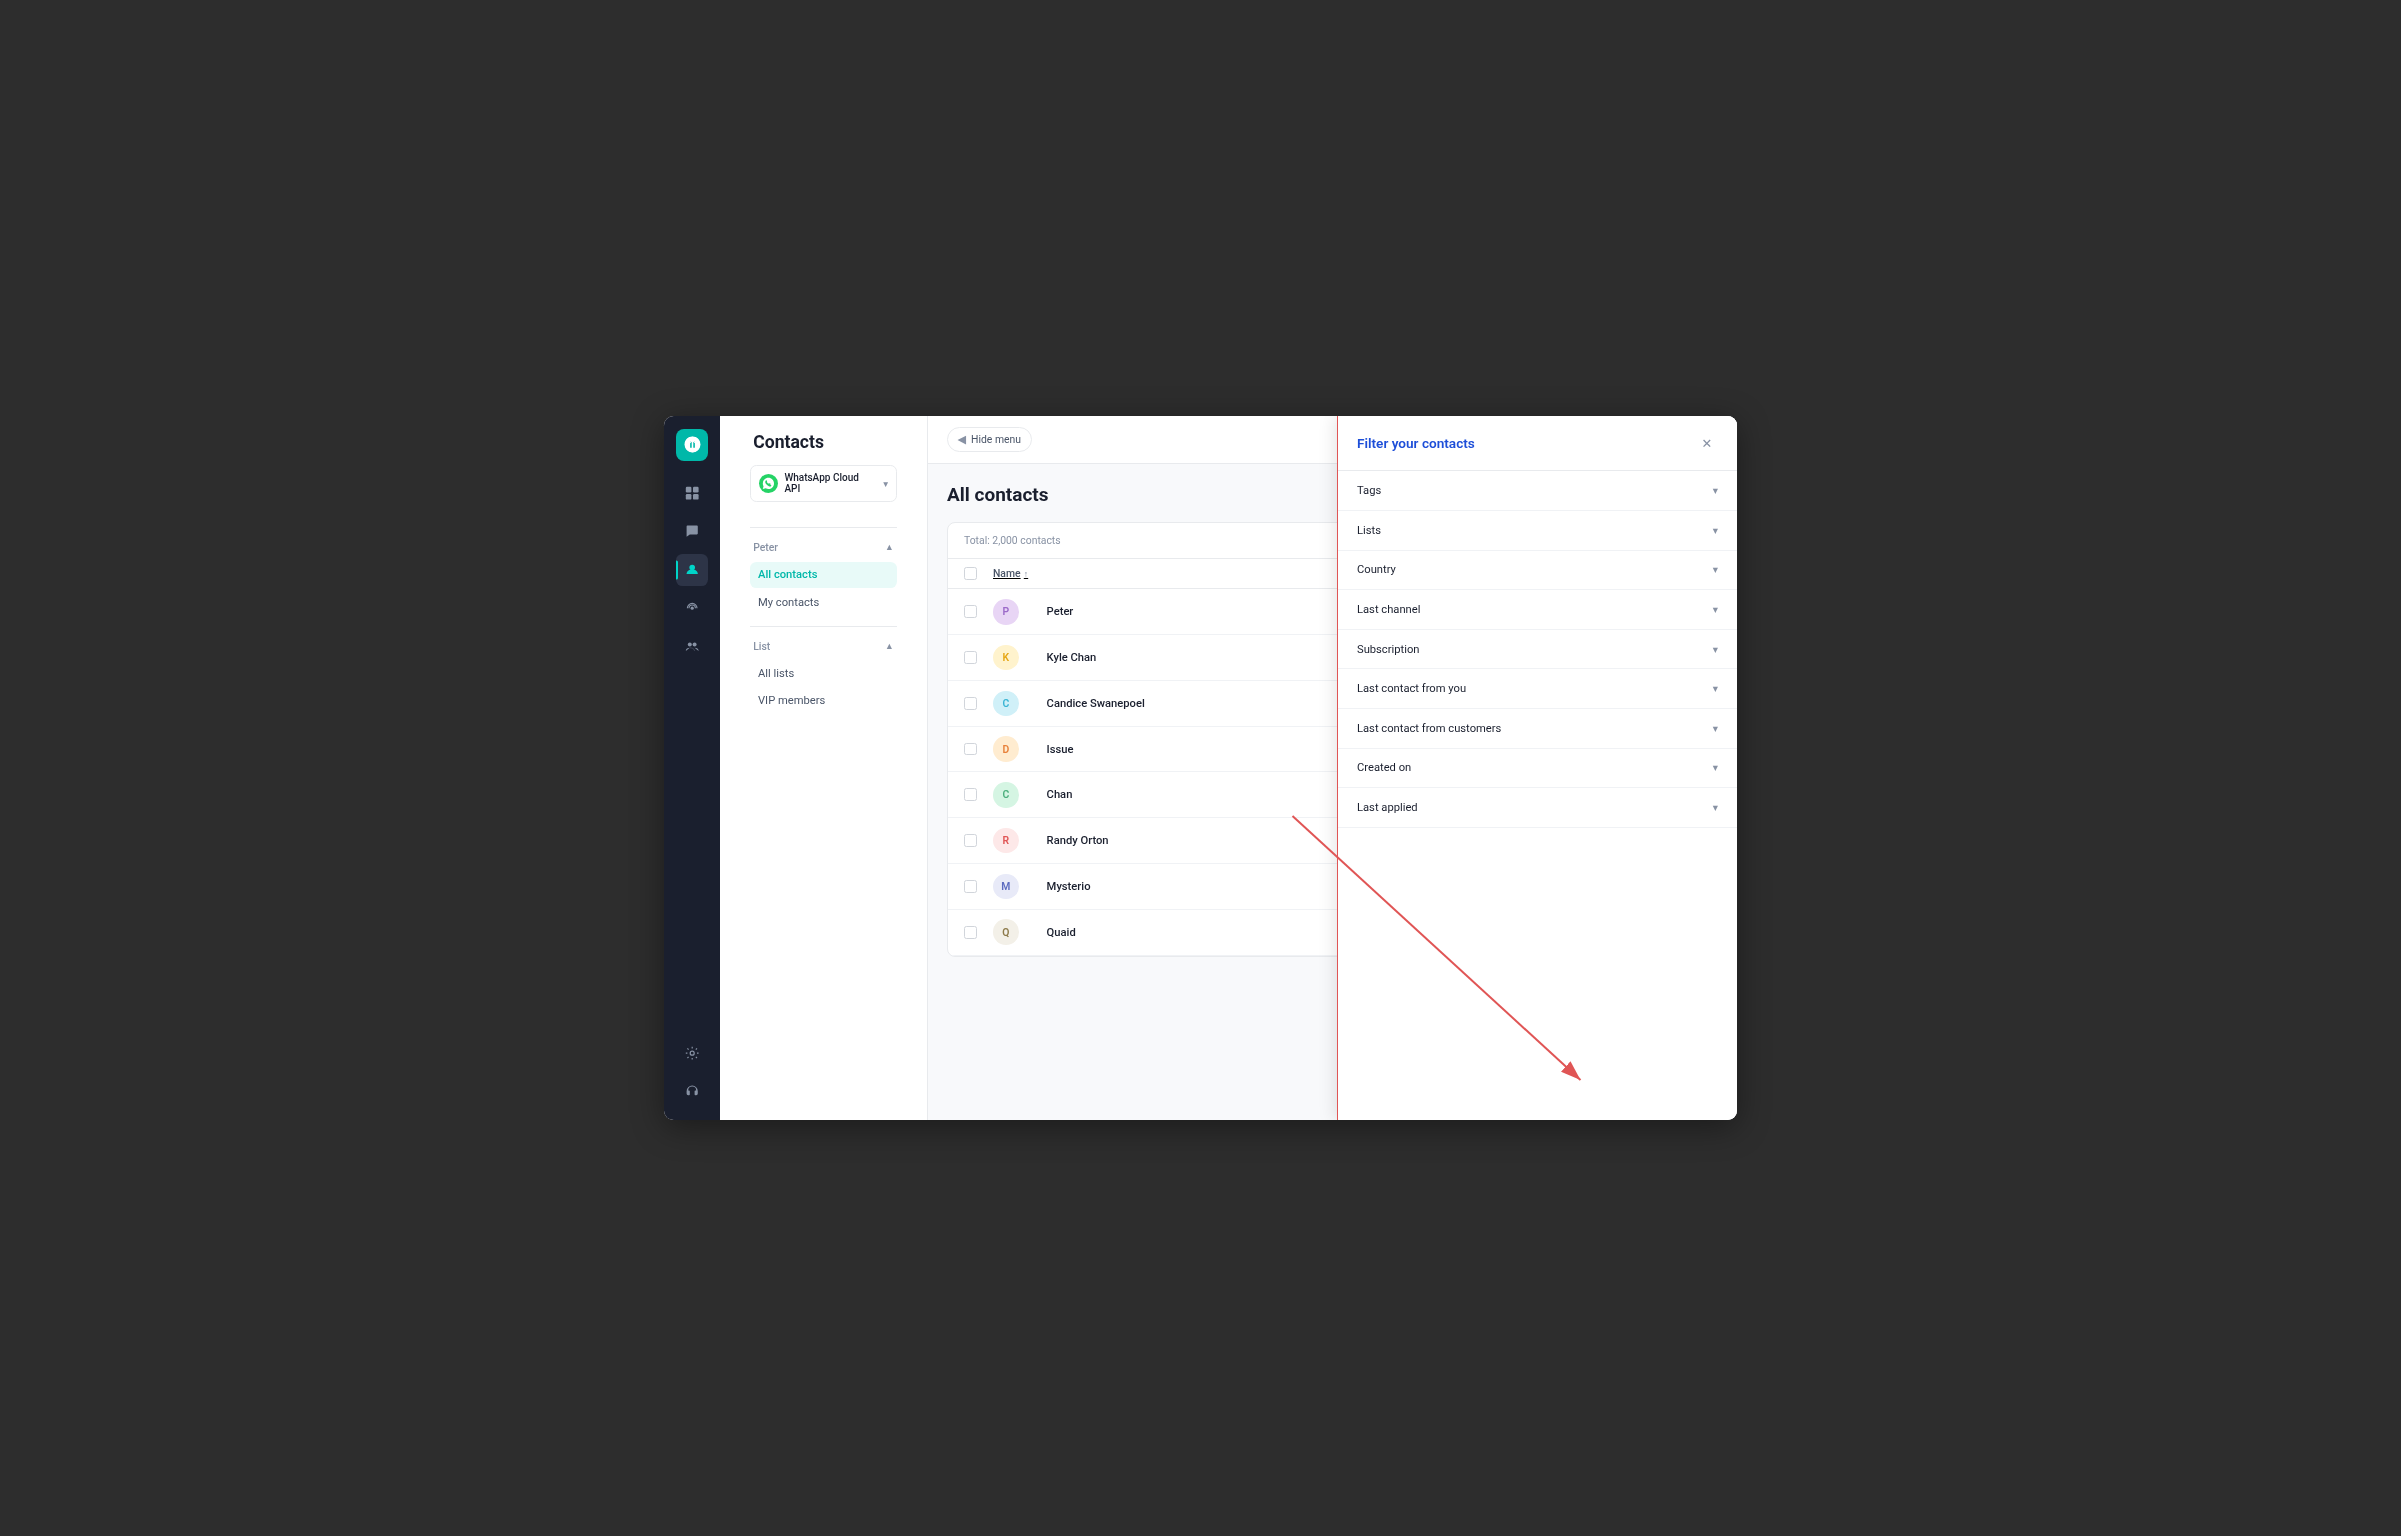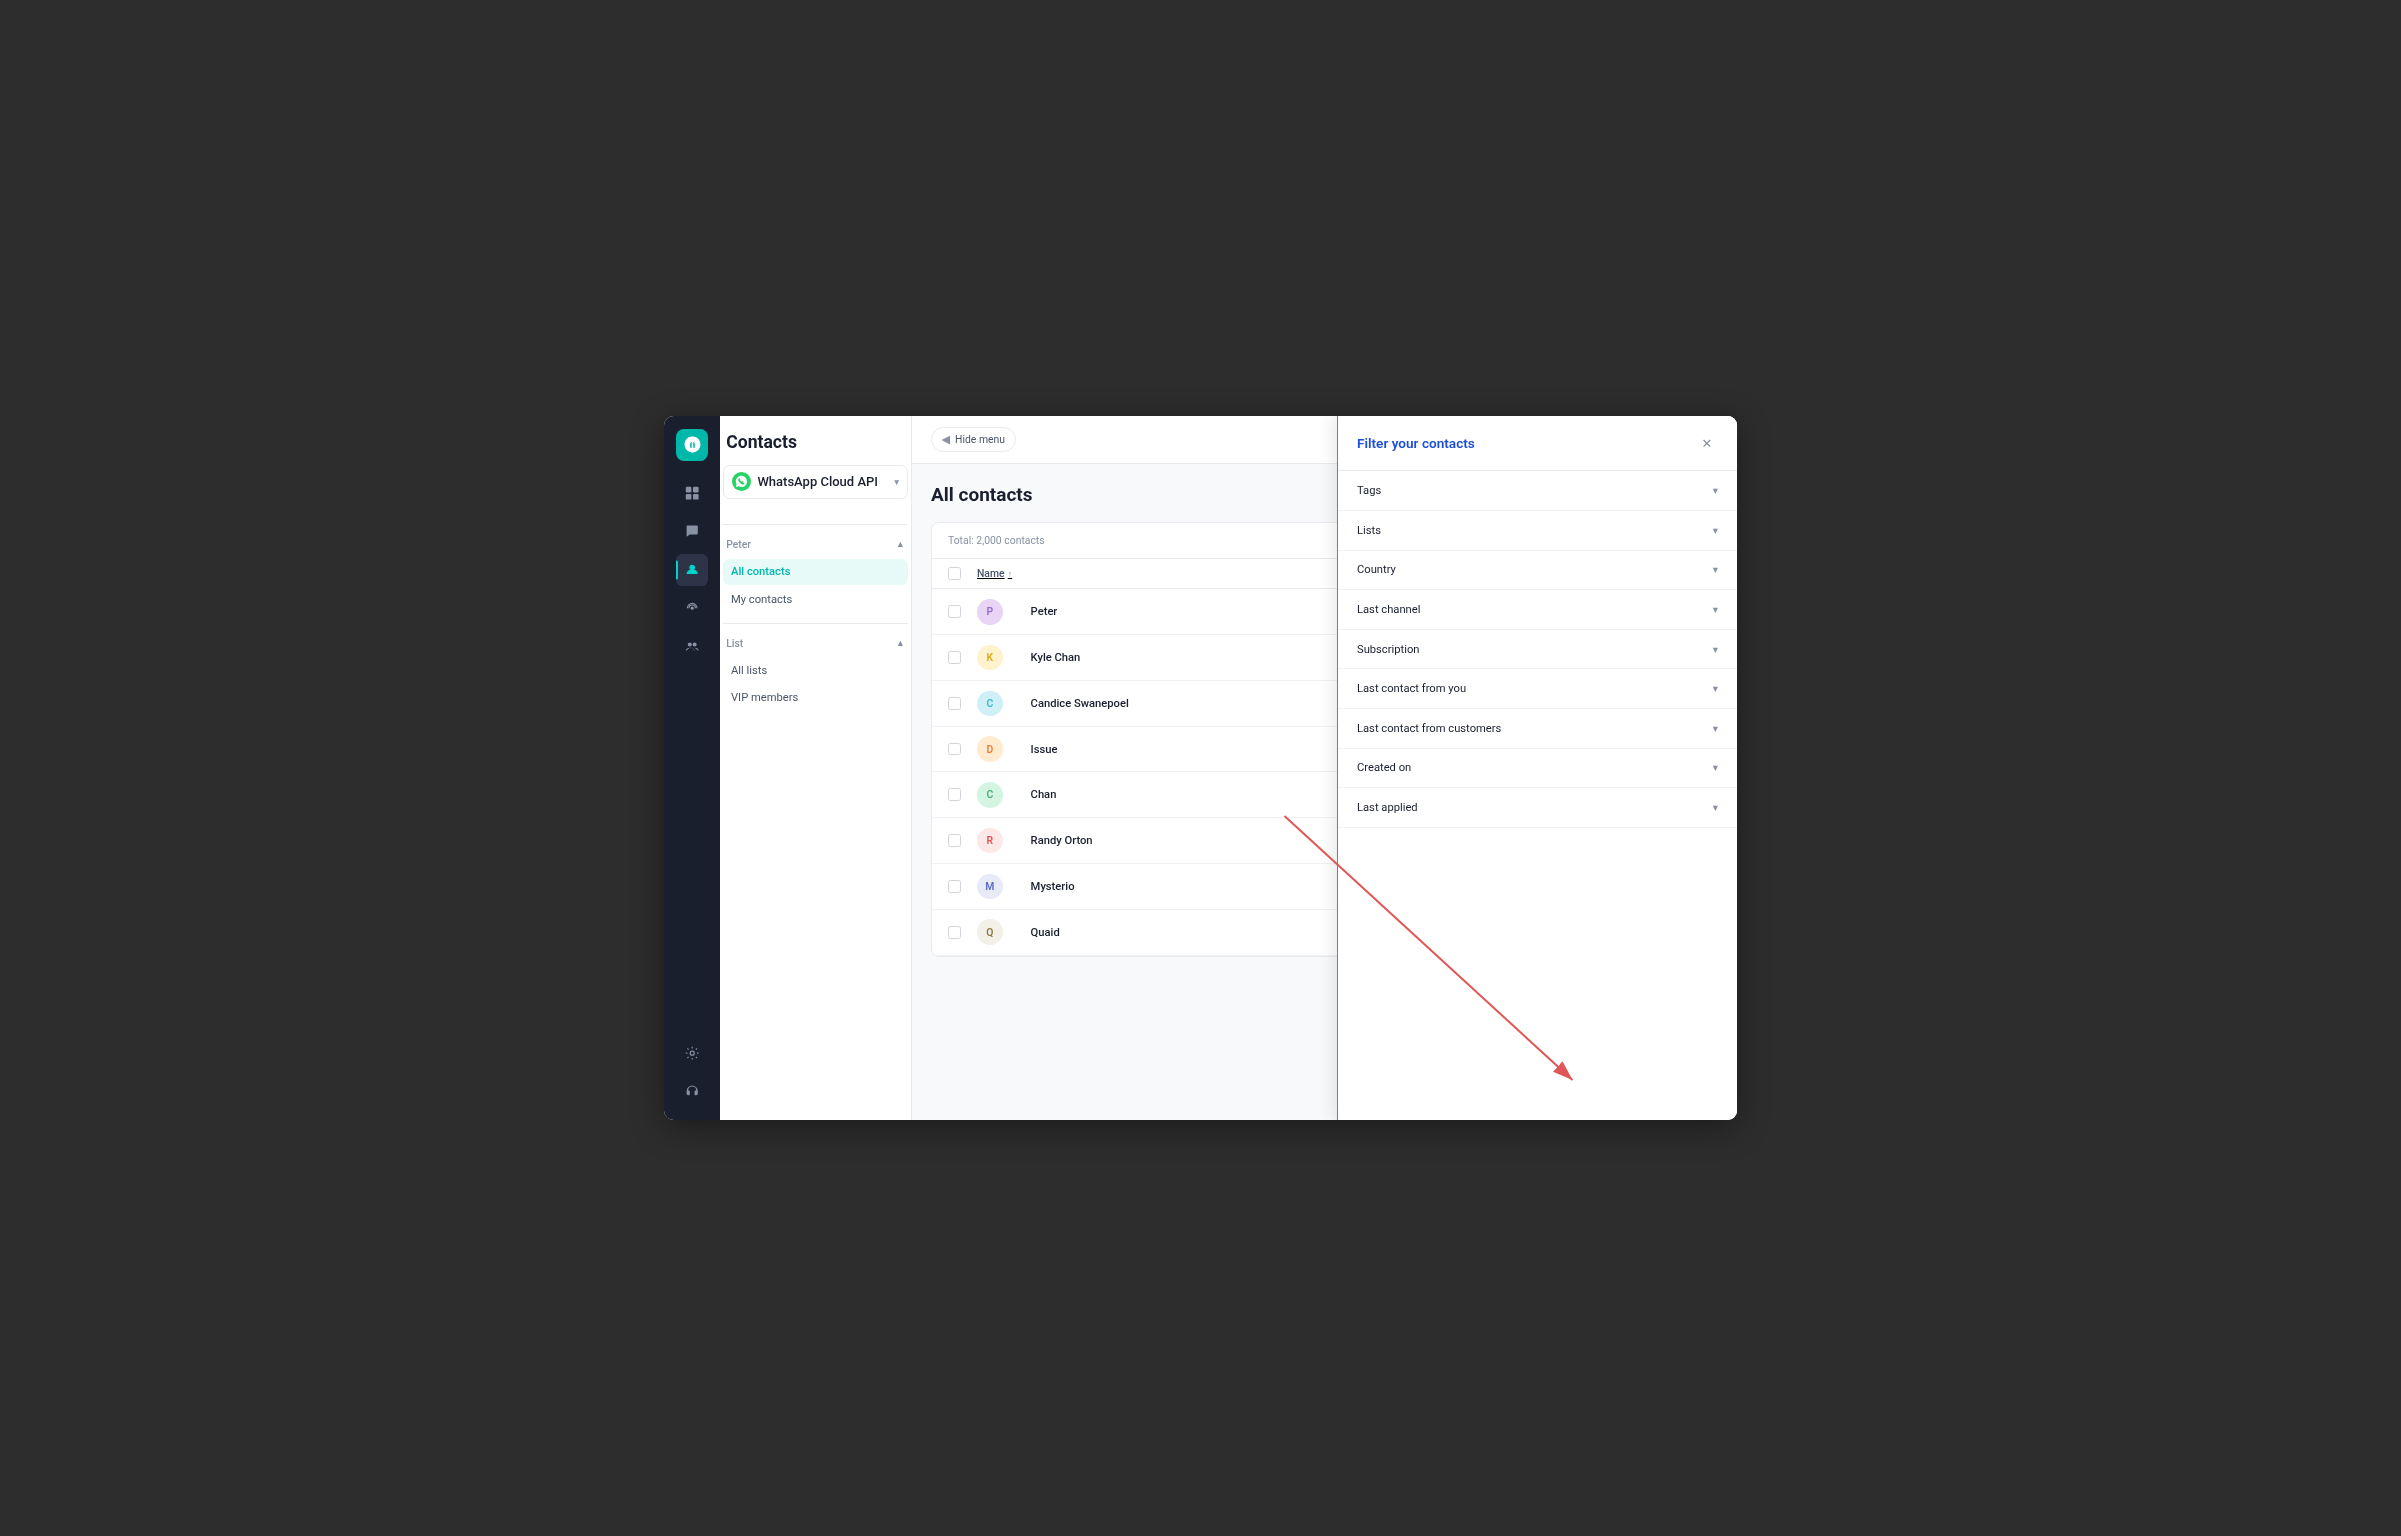--- a/index.html
+++ b/index.html
@@ -68,26 +68,26 @@
       top: 50%;
       transform: translateY(-50%);
       width: 2.4px;
       height: 19px;
       background: #00d4c8;
       border-radius: 0 1.6px 1.6px 0;
     }
     .nav-spacer { flex: 1; }
     
     .left-panel {
-      width: 192px;
+      width: 208px;
       background: #fff;
       border-right: 0.8px solid #e8eaed;
       display: flex;
       flex-direction: column;
-      padding: 16px 3px;
+      padding: 16px 30px;
       flex-shrink: 0;
     }
     .left-panel-title {
       font-size: 17.6px;
       font-weight: 700;
       color: #1a1f2e;
       margin-bottom: 12.8px;
       padding: 0 3.2px;
     }
     .channel-selector {
@@ -105,21 +105,21 @@
       height: 19px;
       background: #25d366;
       border-radius: 50%;
       display: flex;
       align-items: center;
       justify-content: center;
       color: white;
       font-size: 11.2px;
     }
     .channel-name {
-      font-size: 13px;
+      font-size: 10px;
       font-weight: 500;
       color: #1a1f2e;
       flex: 1;
     }
     .channel-chevron { color: #8892a4; font-size: 9.6px; }
     .divider { height: 0.8px; background: #e8eaed; margin: 9.6px 0; }
     .section-header {
       display: flex;
       align-items: center;
       justify-content: space-between;

